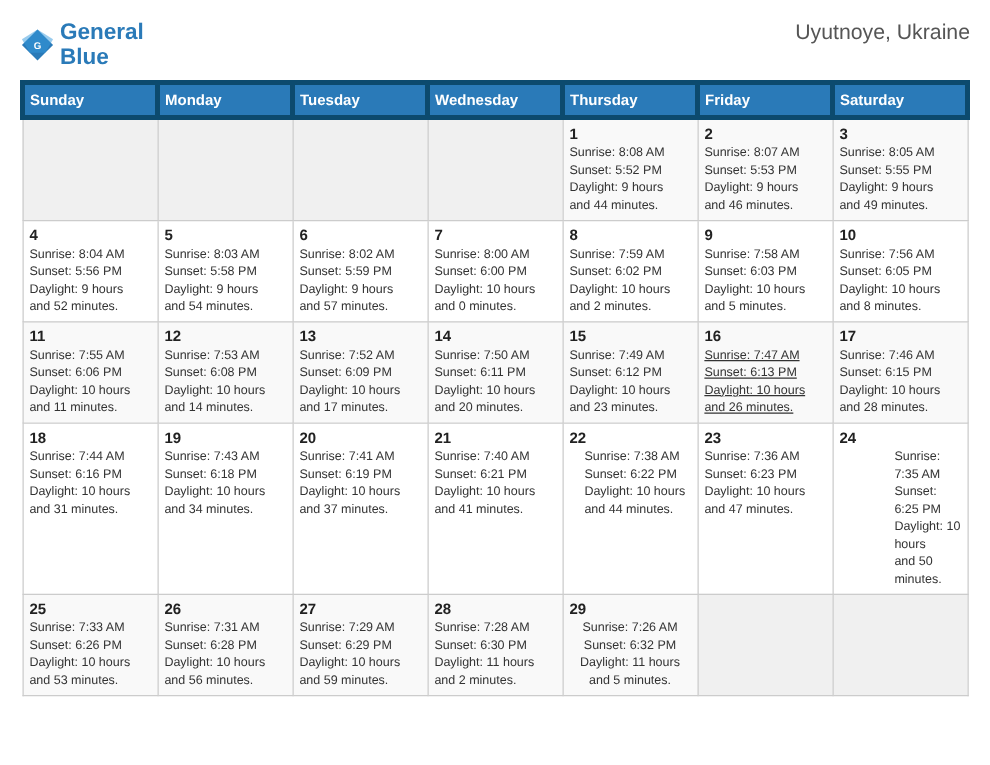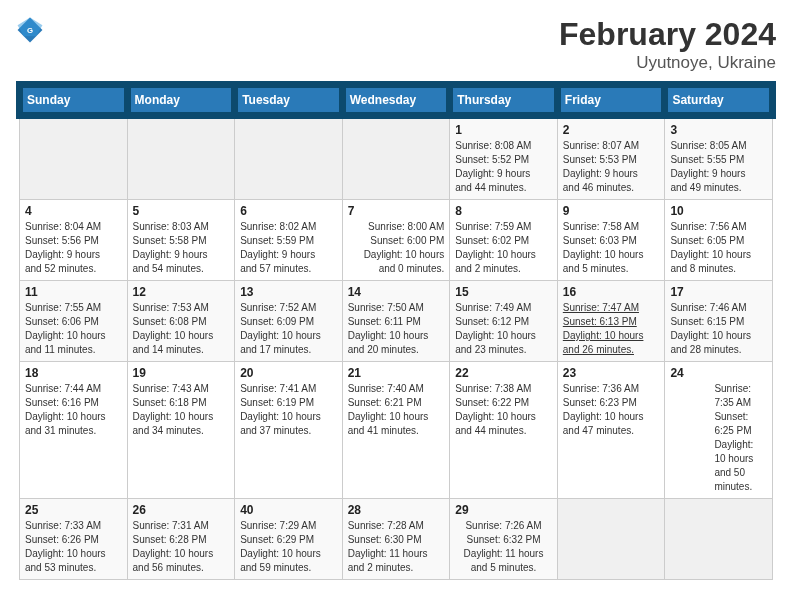--- a/index.html
+++ b/index.html
@@ -51,21 +51,21 @@
       border-collapse: collapse;
       table-layout: fixed;
     }
     thead tr th {
       background-color: #2a7ab8;
       color: #fff;
       font-size: 12px;
       font-weight: bold;
       padding: 5px 4px;
       text-align: left;
-      border: 7px solid #0c4a6e;
+      border: 4px solid #0c4a6e;
     }
     tbody tr td {
       border: 1px solid #ccc;
       vertical-align: top;
       padding: 4px 5px;
       font-size: 10.5px;
       color: #333;
       height: 80px;
       background: #fff;
     }
@@ -90,23 +90,28 @@
 </head>
 <body>
 
 <div class="header">
   <div class="logo">
     <svg class="logo-icon" viewBox="0 0 36 36">
       <polygon points="18,2 34,18 18,34 2,18" fill="#2a7ab8"></polygon>
       <polygon points="18,2 34,12 26,26 10,26 2,12" fill="#3399dd" opacity="0.5"></polygon>
       <text x="18" y="22" text-anchor="middle" font-size="10" font-weight="bold" fill="white">G</text>
     </svg>
+    <div>
+      <div class="logo-text">
+        <span>General</span><br>
+        <span>Blue</span>
+      </div>
+    </div>
   </div>
   <div class="title-block">
-    <div class="month-title">February 2024</div>
     <div class="subtitle">Uyutnoye, Ukraine</div>
   </div>
 </div>
 
 <table>
   <thead>
     <tr>
     <th>Sunday</th>
         <th>Monday</th>
         <th>Tuesday</th>
@@ -161,21 +166,21 @@
         </td>
         <td>
           <div class="day-number">6</div>
           <div class="day-info" style="white-space: pre-line;">Sunrise: 8:02 AM
 Sunset: 5:59 PM
 Daylight: 9 hours
 and 57 minutes.</div>
         </td>
         <td>
           <div class="day-number">7</div>
-          <div class="day-info" style="white-space: pre-line; text-align: right;">Sunrise: 8:00 AM
+          <div class="day-info" style="white-space: pre-line;">Sunrise: 8:00 AM
 Sunset: 6:00 PM
 Daylight: 10 hours
 and 0 minutes.</div>
         </td>
         <td>
           <div class="day-number">8</div>
           <div class="day-info" style="white-space: pre-line;">Sunrise: 7:59 AM
 Sunset: 6:02 PM
 Daylight: 10 hours
 and 2 minutes.</div>
@@ -270,21 +275,21 @@
         </td>
         <td>
           <div class="day-number">21</div>
           <div class="day-info" style="white-space: pre-line;">Sunrise: 7:40 AM
 Sunset: 6:21 PM
 Daylight: 10 hours
 and 41 minutes.</div>
         </td>
         <td>
           <div class="day-number">22</div>
-          <div class="day-info" style="white-space: pre-line;">Sunrise: 7:38 AM
+          <div class="day-info" style="white-space: pre-line; margin-left: 12px;">Sunrise: 7:38 AM
 Sunset: 6:22 PM
 Daylight: 10 hours
 and 44 minutes.</div>
         </td>
         <td>
           <div class="day-number">23</div>
           <div class="day-info" style="white-space: pre-line;">Sunrise: 7:36 AM
 Sunset: 6:23 PM
 Daylight: 10 hours
 and 47 minutes.</div>
@@ -306,21 +311,21 @@
 and 53 minutes.</div>
         </td>
         <td>
           <div class="day-number">26</div>
           <div class="day-info" style="white-space: pre-line;">Sunrise: 7:31 AM
 Sunset: 6:28 PM
 Daylight: 10 hours
 and 56 minutes.</div>
         </td>
         <td>
-          <div class="day-number">40</div>
+          <div class="day-number">27</div>
           <div class="day-info" style="white-space: pre-line;">Sunrise: 7:29 AM
 Sunset: 6:29 PM
 Daylight: 10 hours
 and 59 minutes.</div>
         </td>
         <td>
           <div class="day-number">28</div>
           <div class="day-info" style="white-space: pre-line;">Sunrise: 7:28 AM
 Sunset: 6:30 PM
 Daylight: 11 hours

